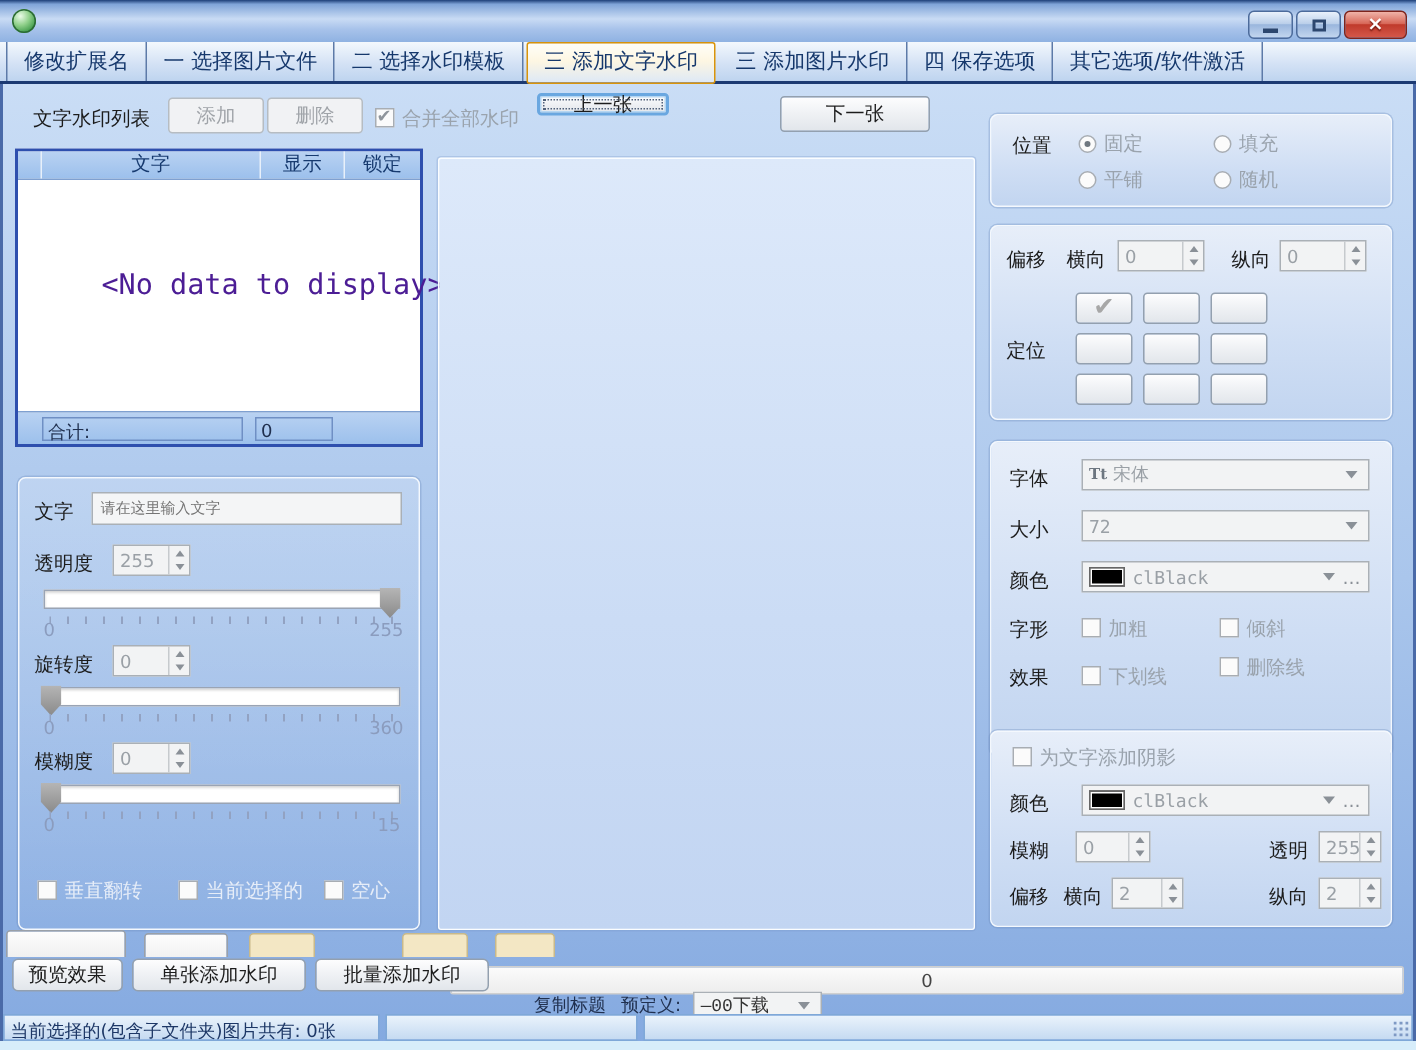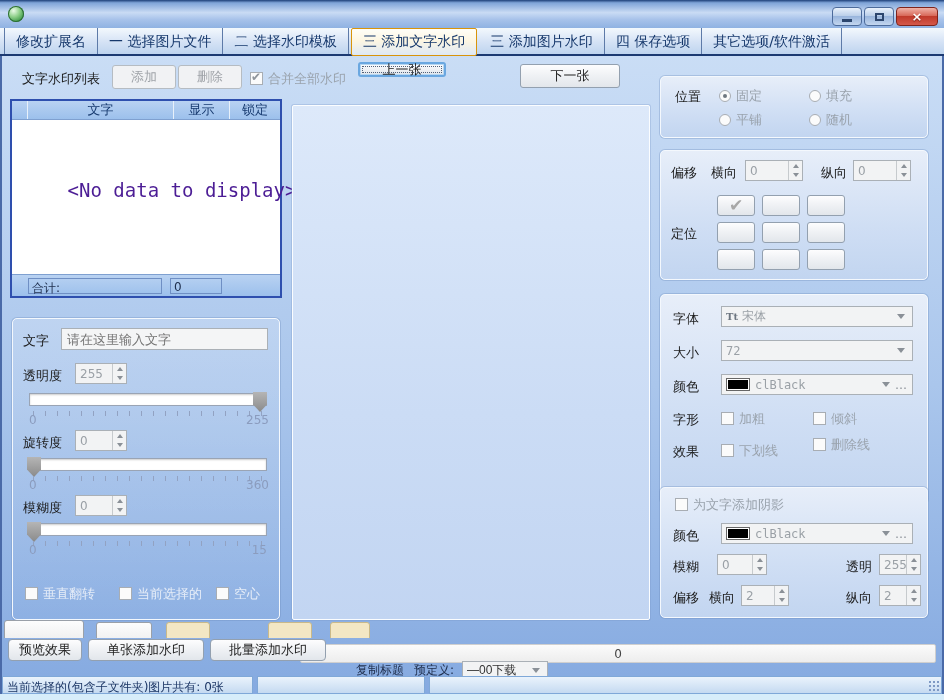--- a/index.html
+++ b/index.html
@@ -164,21 +164,21 @@
     </div>
     <div class="lempty">&lt;No data to display&gt;</div>
     <div class="lfoot">
       <div class="cell" style="left:16px; width:134px;">合计:</div>
       <div class="cell" style="left:158px; width:52px;">0</div>
     </div>
   </div>
 
   <div class="groupbox clear" style="left:12px; top:318px; width:268px; height:302px;">
     <span class="abs lbl" style="left:10px; top:13px;">文字</span>
-    <input class="abs" style="left: 48px; top: 9px; width: 207px; height: 22px; border: 1px solid rgb(170, 176, 182); background: rgb(244, 245, 246); font-size: 13px; padding: 0px 5px; color: rgb(85, 85, 85);" placeholder="请在这里输入文字">
+    <input class="abs" style="left: 48px; top: 9px; width: 207px; height: 22px; border: 1px solid rgb(170, 176, 182); background: rgb(244, 245, 246); font-size: 10px; padding: 0px 5px; color: rgb(85, 85, 85);" placeholder="请在这里输入文字">
 
     <span class="abs lbl" style="left:10px; top:48px;">透明度</span>
     <div class="abs spin" style="left:62px; top:44px; width:52px;">
       <span class="spin-v">255</span>
       <span class="spin-a">
           <i>
             <span class="tri-up"></span>
           </i>
           <i>
             <span class="tri-dn"></span>
@@ -382,21 +382,21 @@
     </div>
 
   <div class="abs btn" style="left:8px; top:639px; width:74px; height:22px; border-radius:4px;">预览效果</div>
   <div class="abs btn" style="left:88px; top:639px; width:116px; height:22px; border-radius:4px;">单张添加水印</div>
   <div class="abs btn" style="left:210px; top:639px; width:116px; height:22px; border-radius:4px;">批量添加水印</div>
 
   <div class="cliptxt">
     <span style="position:absolute; left:56px; top:1px;">复制标题</span>
     <span style="position:absolute; left:114px; top:1px;">预定义:</span>
     <div class="combo" style="position:absolute; left:162px; top:0px; width:86px; height:18px;">
-      <span class="cv" style="font-family:Liberation Sans, sans-serif; color:#333;">—00下载</span>
+      <span class="cv" style="font-family:Liberation Mono, monospace; color:#333;">—00下载</span>
       <i class="dd"></i>
     </div>
   </div>
 
   <div class="statusbar">
     <div class="sseg" style="width:251px;">当前选择的(包含子文件夹)图片共有: 0张</div>
     <div class="sseg" style="width:168px;"></div>
     <div class="sseg" style="flex:1; position:relative;">
         <span class="grip"></span>
       </div>

